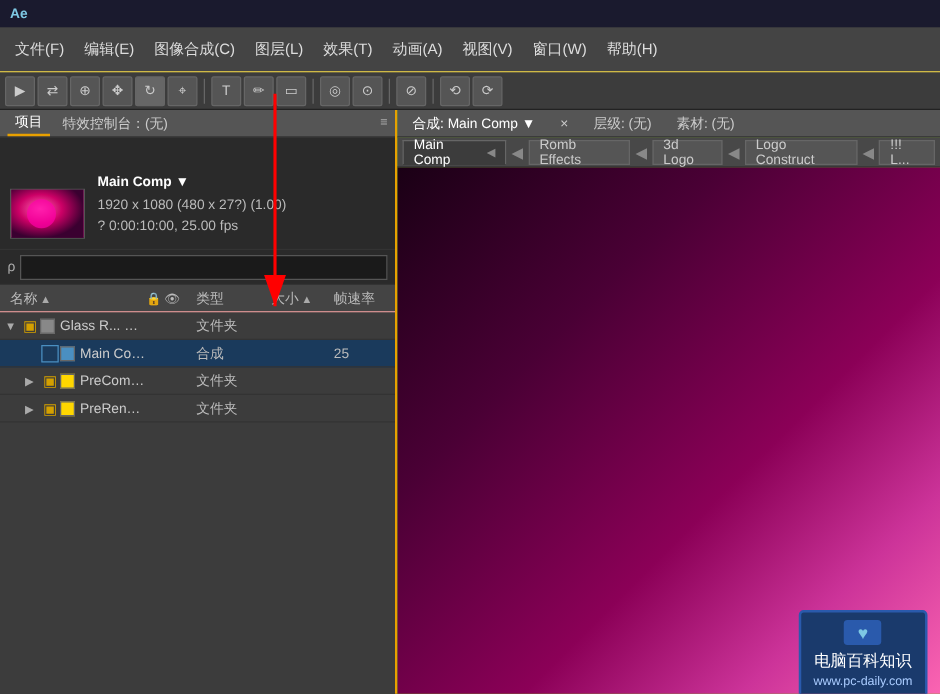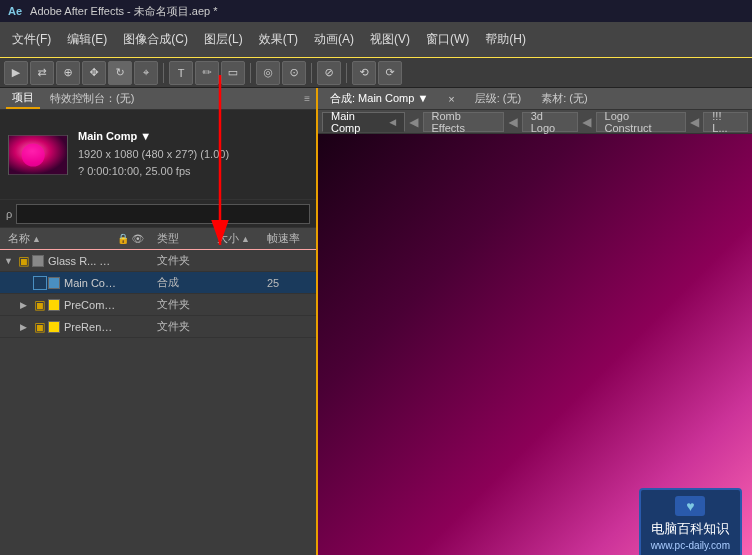--- a/index.html
+++ b/index.html
@@ -99,21 +99,21 @@
       color: #aaa;
       cursor: pointer;
       font-size: 10px;
     }
 
     
     #preview-area {
       height: 90px;
       background: #2a2a2a;
       display: flex;
-      align-items: center;
+      align-items: flex-end;
       padding: 8px;
       gap: 10px;
       border-bottom: 1px solid #333;
     }
     #preview-thumb {
       width: 60px; height: 40px;
       background: linear-gradient(135deg, #8b0057, #ff69b4, #ff1493);
       border: 1px solid #555;
       flex-shrink: 0;
       display: flex; align-items: center; justify-content: center;
@@ -290,21 +290,20 @@
       top: 0; left: 0;
       pointer-events: none;
       z-index: 100;
     }
   </style>
 </head>
 <body>
 
 <div id="title-bar">
   <span class="logo">Ae</span>
-  <span>Adobe After Effects - 未命名项目.aep *</span>
 </div>
 
 <div id="menu-bar">
   <span class="menu-item">文件(F)</span>
   <span class="menu-item">编辑(E)</span>
   <span class="menu-item">图像合成(C)</span>
   <span class="menu-item">图层(L)</span>
   <span class="menu-item">效果(T)</span>
   <span class="menu-item">动画(A)</span>
   <span class="menu-item">视图(V)</span>

